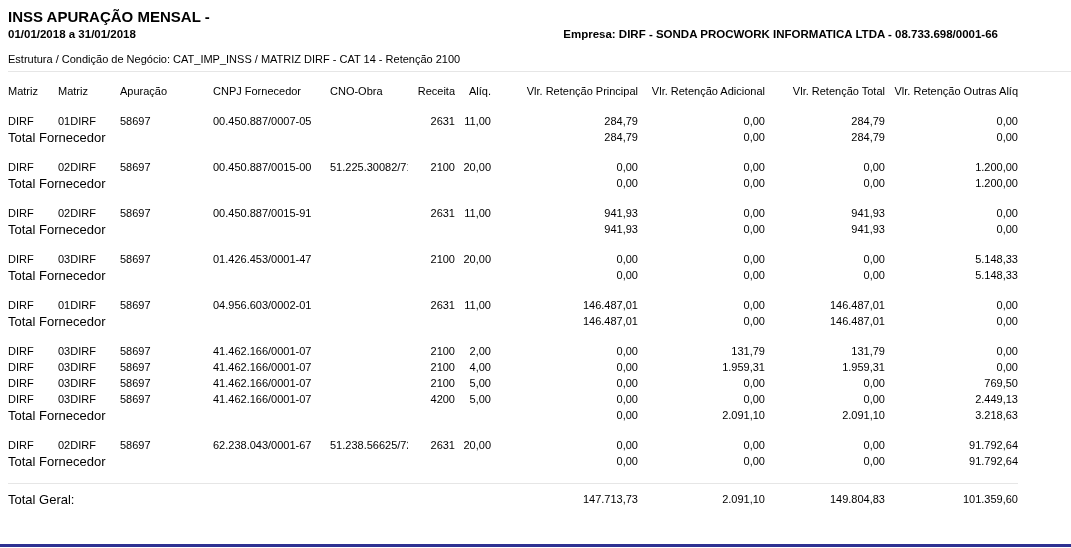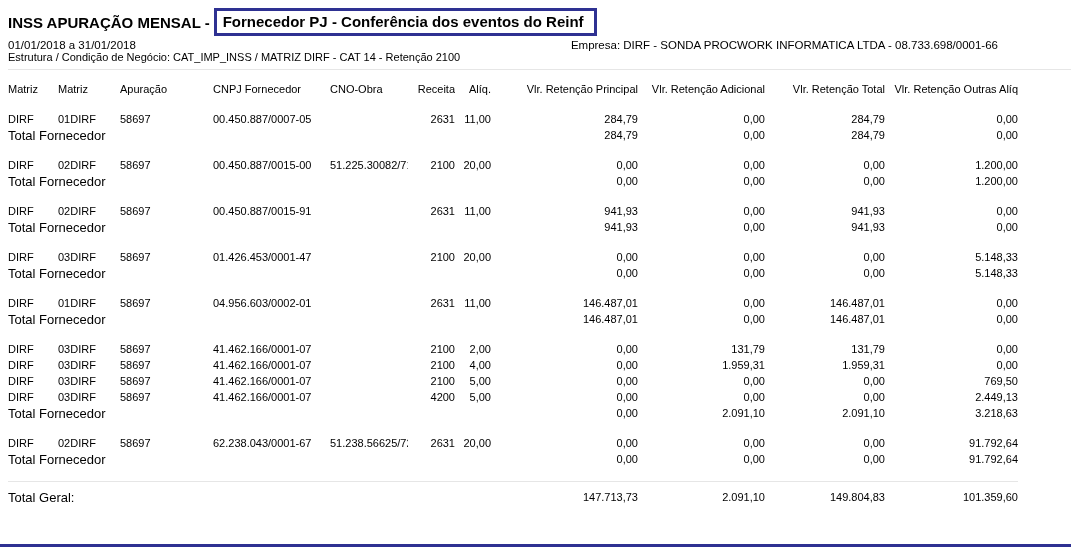--- a/index.html
+++ b/index.html
@@ -14,24 +14,24 @@
 
   
   .title-row { display:flex; align-items:center; }
   .title-prefix { font-size:15px; font-weight:bold; white-space:nowrap; }
   .title-box {
     font-size:15px; font-weight:bold; white-space:nowrap;
     border:3px solid var(--accent); padding:2px 10px 3px 6px; margin-left:4px;
   }
   .meta-row {
     width:990px; display:flex; justify-content:space-between; align-items:flex-start;
-    font-size:11.5px; font-weight:normal; margin-top:3px; white-space:nowrap;
+    font-size:11.5px; font-weight:bold; margin-top:3px; white-space:nowrap;
   }
   .estrutura-row {
-    width:1063px; font-size:11px; padding-bottom:6px;
+    width:1063px; font-size:11px; margin-top:13px; padding-bottom:6px;
     border-bottom:1px solid var(--rule); white-space:nowrap;
   }
 
   
   table { border-collapse:collapse; table-layout:fixed; width:1010px; margin-top:7px; }
   th {
     font-weight:normal; font-size:11px; text-align:left;
     padding:6px 0 16px 0; white-space:nowrap; overflow:hidden;
   }
   td {
@@ -47,21 +47,20 @@
     background:var(--accent);
   }
 </style>
 </head>
 <body>
 
 <div class="page">
 
   <div class="title-row">
     <span class="title-prefix">INSS APURAÇÃO MENSAL -</span>
-    <span class="title-box">Fornecedor PJ - Conferência dos eventos do Reinf</span>
   </div>
 
   <div class="meta-row">
     <span>01/01/2018 a 31/01/2018</span>
     <span>Empresa: DIRF - SONDA PROCWORK INFORMATICA LTDA - 08.733.698/0001-66</span>
   </div>
 
   <div class="estrutura-row">Estrutura / Condição de Negócio: CAT_IMP_INSS / MATRIZ DIRF - CAT 14 - Retenção 2100</div>
 
   <table>

